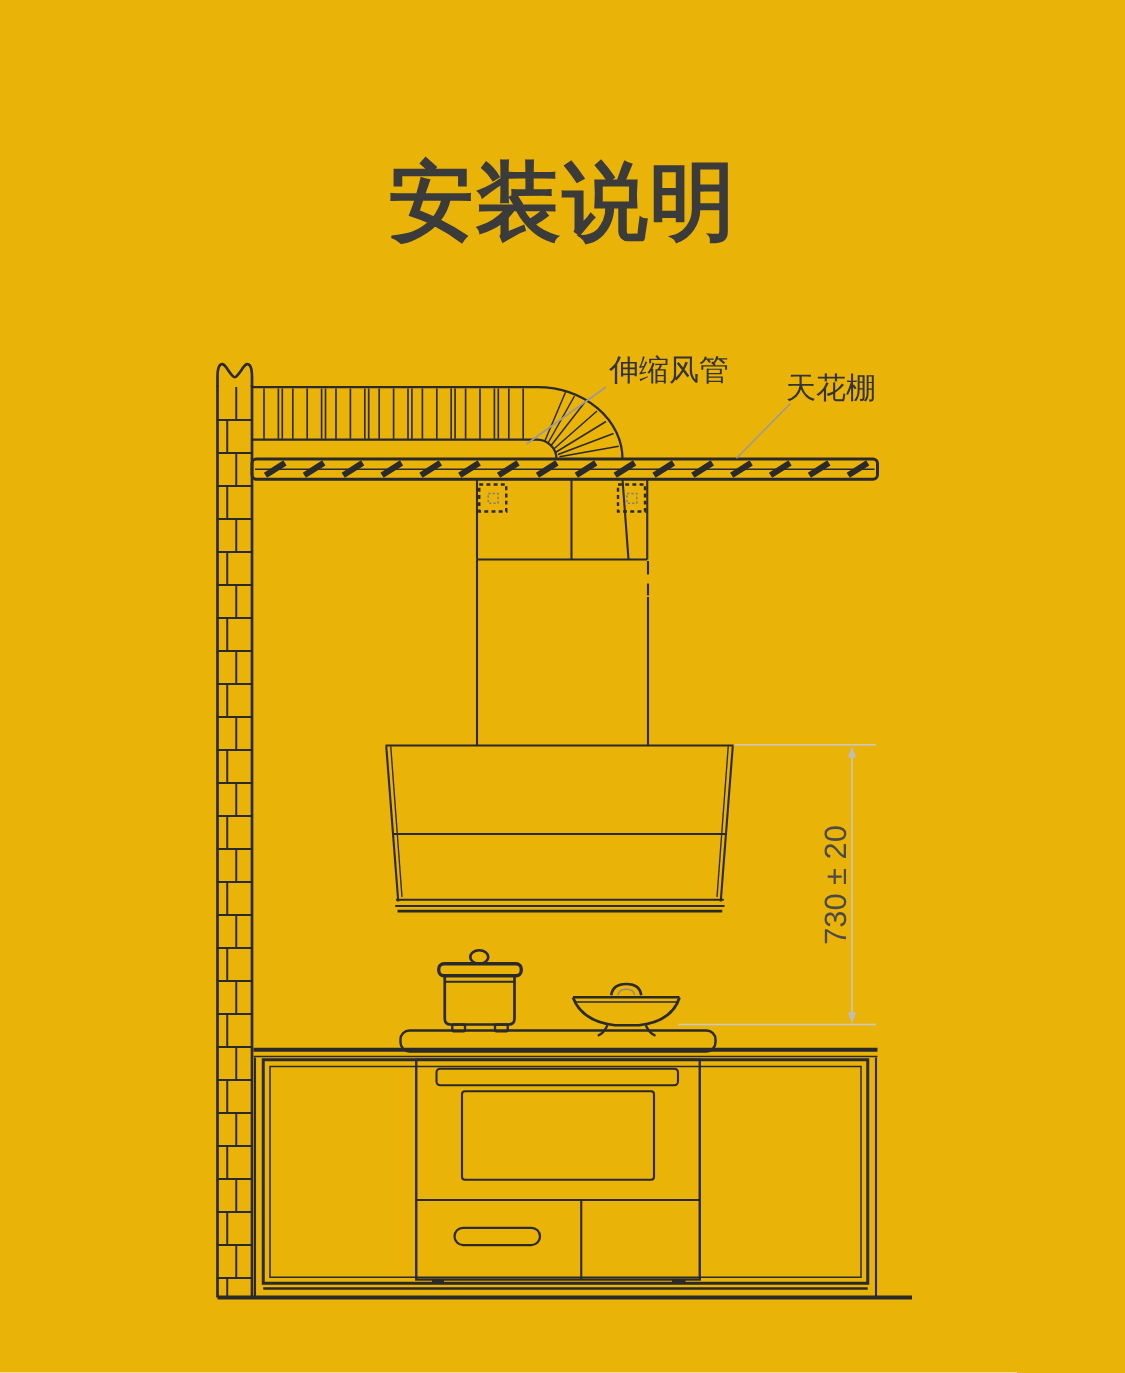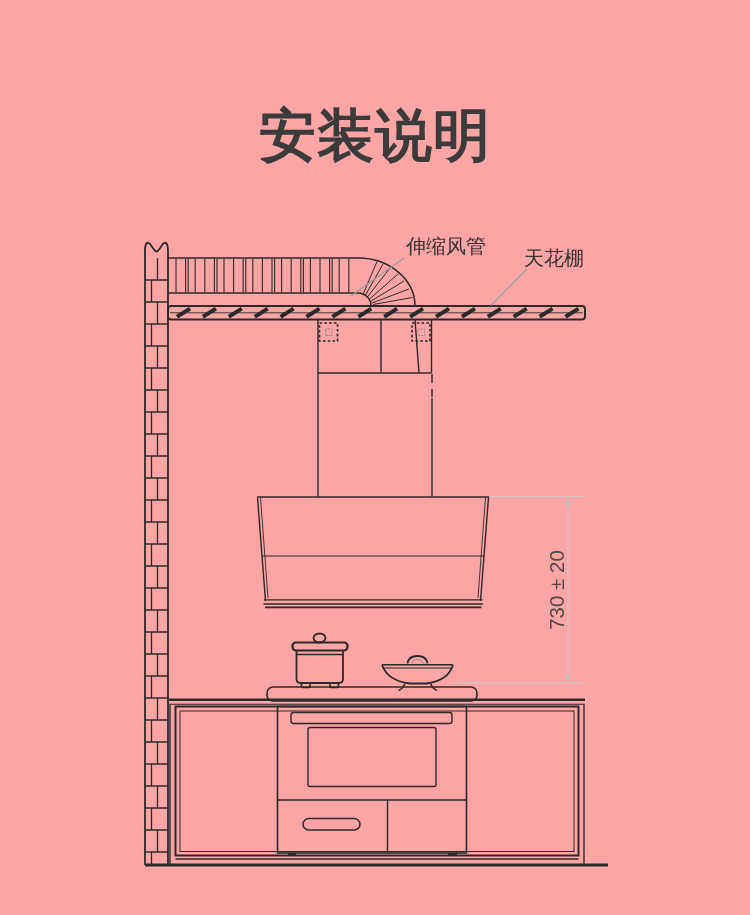--- a/index.html
+++ b/index.html
@@ -1,16 +1,16 @@
 <!DOCTYPE html>
 <html><head>
 <meta charset="utf-8">
 <style>
   html,body{margin:0;padding:0;background:#ffffff;}
-  .page{position:relative;width:750px;height:915px;background:#fca5a5;overflow:hidden;
+  .page{position:relative;width:750px;height:915px;background:#eab308;overflow:hidden;
         font-family:"Liberation Sans",sans-serif;}
   .title{position:absolute;top:104px;left:0;width:100%;text-align:center;margin:0;
          font-size:57px;font-weight:700;color:#3b3b3b;letter-spacing:1px;line-height:1.1;}
   svg{position:absolute;left:0;top:0;}
   svg text{font-family:"Liberation Sans",sans-serif;}
 </style>
 </head>
 <body>
 
 <div class="page">

